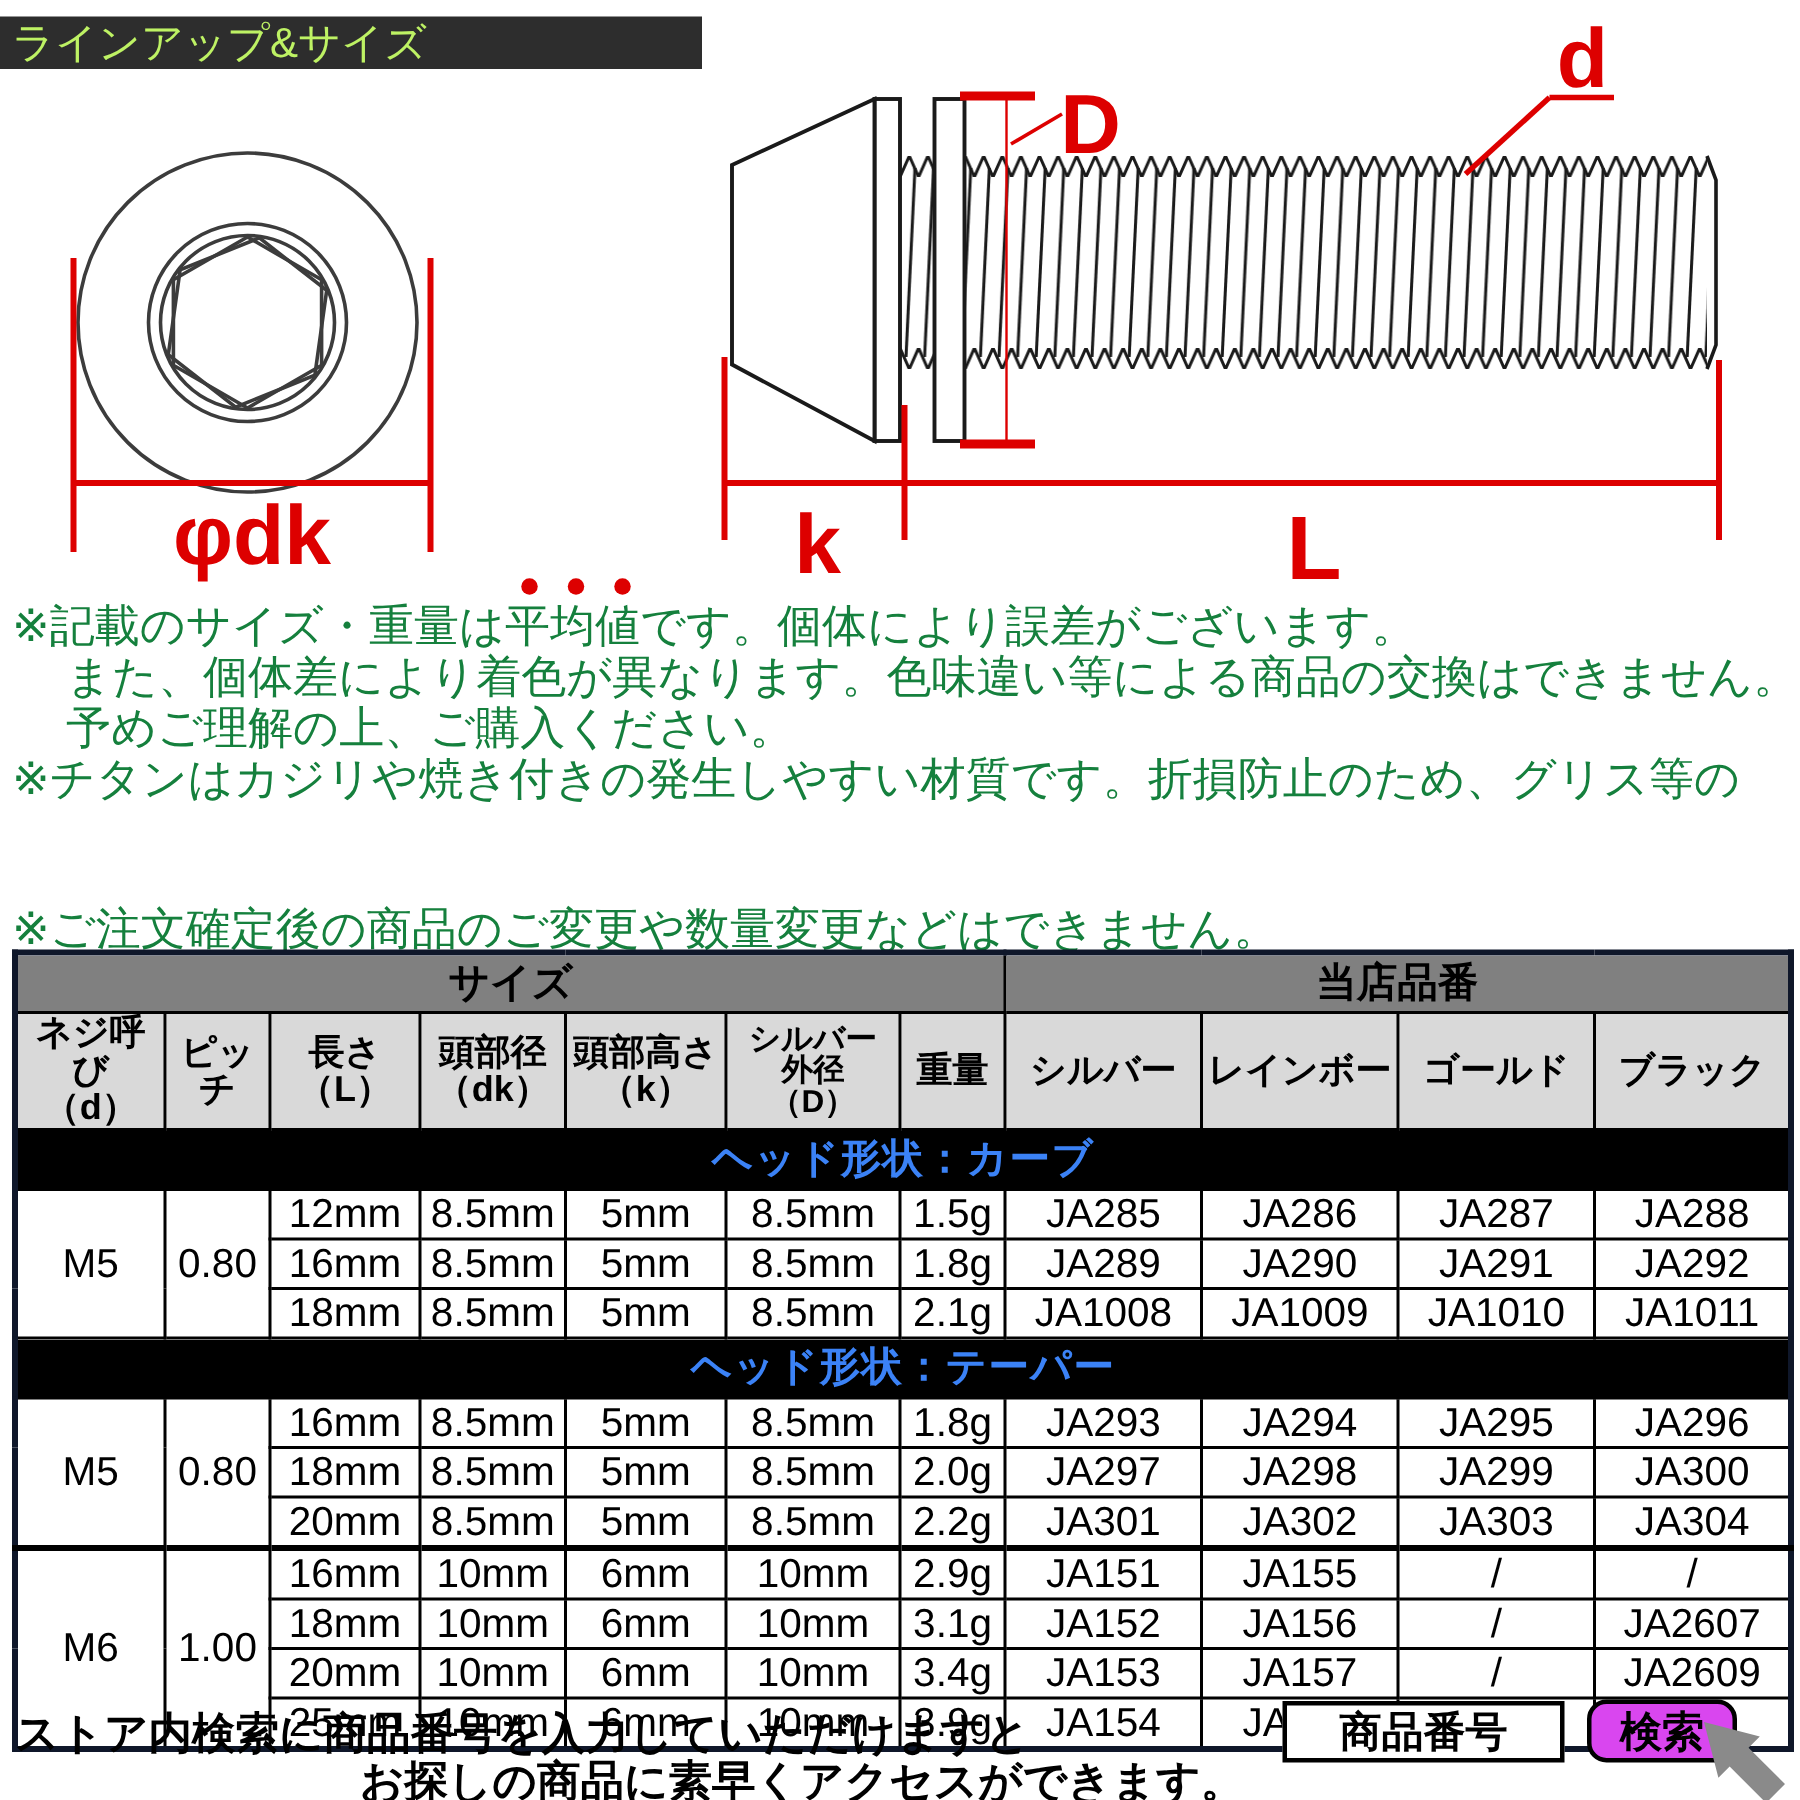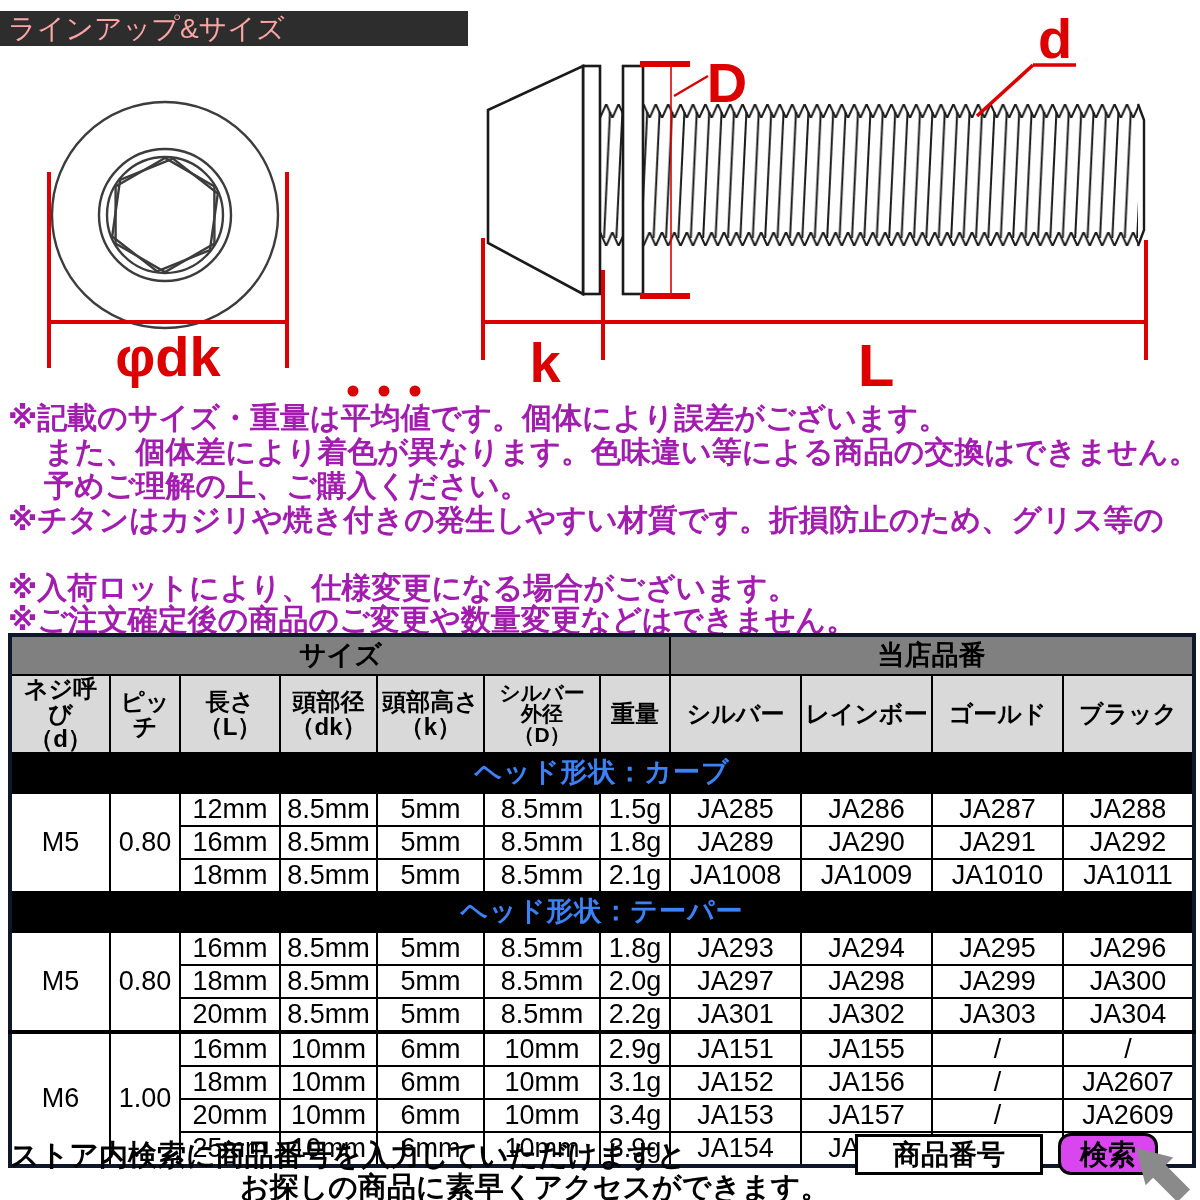--- a/index.html
+++ b/index.html
@@ -1,24 +1,24 @@
 <!DOCTYPE html>
 <html><head>
 <meta charset="utf-8">
 <style>
   html,body{margin:0;padding:0;background:#fff;}
   body{width:1200px;height:1200px;font-family:"Liberation Sans","DejaVu Sans",sans-serif;}
   #page{position:relative;width:1200px;height:1200px;background:#fff;overflow:hidden;}
 
   .title-banner{position:absolute;left:0;top:11px;width:468px;height:35px;background:#2d2d2d;
-    color:#fca5a5;font-size:28px;font-weight:500;line-height:35px;padding-left:8px;box-sizing:border-box;}
+    color:#bef264;font-size:28px;font-weight:500;line-height:35px;padding-left:8px;box-sizing:border-box;}
 
   .diagram-svg{position:absolute;left:0;top:0;}
 
-  .note{position:absolute;color:#a21caf;font-size:30px;font-weight:700;white-space:nowrap;line-height:32px;}
+  .note{position:absolute;color:#15803d;font-size:30px;font-weight:400;white-space:nowrap;line-height:32px;}
   .n1{left:8px;top:402px;} .n2{left:44px;top:436px;} .n3{left:44px;top:470px;}
   .n4{left:8px;top:504px;} .n5{left:44px;top:538px;} .n6{left:8px;top:572px;}
   .n7{left:8px;top:604px;}
 
   table.tbl{position:absolute;left:8px;top:633px;width:1184px;border-collapse:collapse;
     table-layout:fixed;border:4px solid #0f172a;}
   table.tbl td{border:2px solid #000;background:#fff;text-align:center;vertical-align:middle;
     padding:0;font-size:27px;line-height:1.05;color:#000;overflow:hidden;}
   tr.ghead td{background:#808080;height:37px;font-size:27px;font-weight:700;}
   tr.chead td{background:#d9d9d9;height:73px;font-size:24px;font-weight:600;}
@@ -114,21 +114,20 @@
       <circle cx="353" cy="391" r="5.5"></circle>
         <circle cx="384" cy="391" r="5.5"></circle>
         <circle cx="415" cy="391" r="5.5"></circle>
     </g>
   </svg>
 
   <div class="note n1">※記載のサイズ・重量は平均値です。個体により誤差がございます。</div>
   <div class="note n2">また、個体差により着色が異なります。色味違い等による商品の交換はできません。</div>
   <div class="note n3">予めご理解の上、ご購入ください。</div>
   <div class="note n4">※チタンはカジリや焼き付きの発生しやすい材質です。折損防止のため、グリス等の</div>
-  <div class="note n6">※入荷ロットにより、仕様変更になる場合がございます。</div>
   <div class="note n7">※ご注文確定後の商品のご変更や数量変更などはできません。</div>
 
   <table class="tbl">
     <colgroup>
       <col style="width:100px">
         <col style="width:70px">
         <col style="width:100px">
         <col style="width:97px">
       <col style="width:107px">
         <col style="width:116px">

